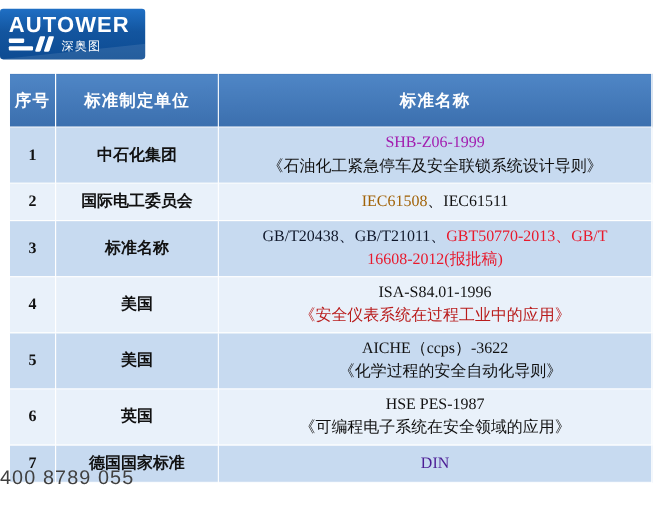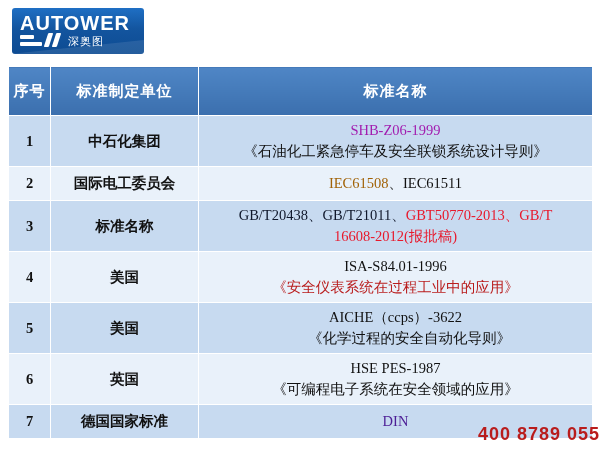--- a/index.html
+++ b/index.html
@@ -15,21 +15,21 @@
   }
   .page {
     position: relative;
     width: 600px;
     height: 464px;
     box-sizing: border-box;
   }
   
   .logo-block {
     position: absolute;
-    left: 12px;
+    left: 0;
     top: 8px;
     width: 140px;
     height: 50px;
     text-align: right;
   }
   .logo-badge {
     position: relative;
     width: 132px;
     height: 46px;
     background: linear-gradient(180deg, #1f6fc4 0%, #13559f 45%, #0d4b92 100%);
@@ -123,24 +123,24 @@
 
   .row-h1 { height: 46px; }
   .row-h2 { height: 34px; }
 
   
   .phone {
     position: absolute;
     left: 0;
     top: 424px;
     width: 600px;
-    text-align: right;
+    text-align: left;
     font-size: 18px;
-    font-weight: bold;
-    color: #b91c1c;
+    font-weight: normal;
+    color: #404040;
     letter-spacing: 1px;
     font-family: "Liberation Sans", sans-serif;
   }
 </style>
 </head>
 <body>
 
 <div class="page">
 
   <div class="logo-block">

